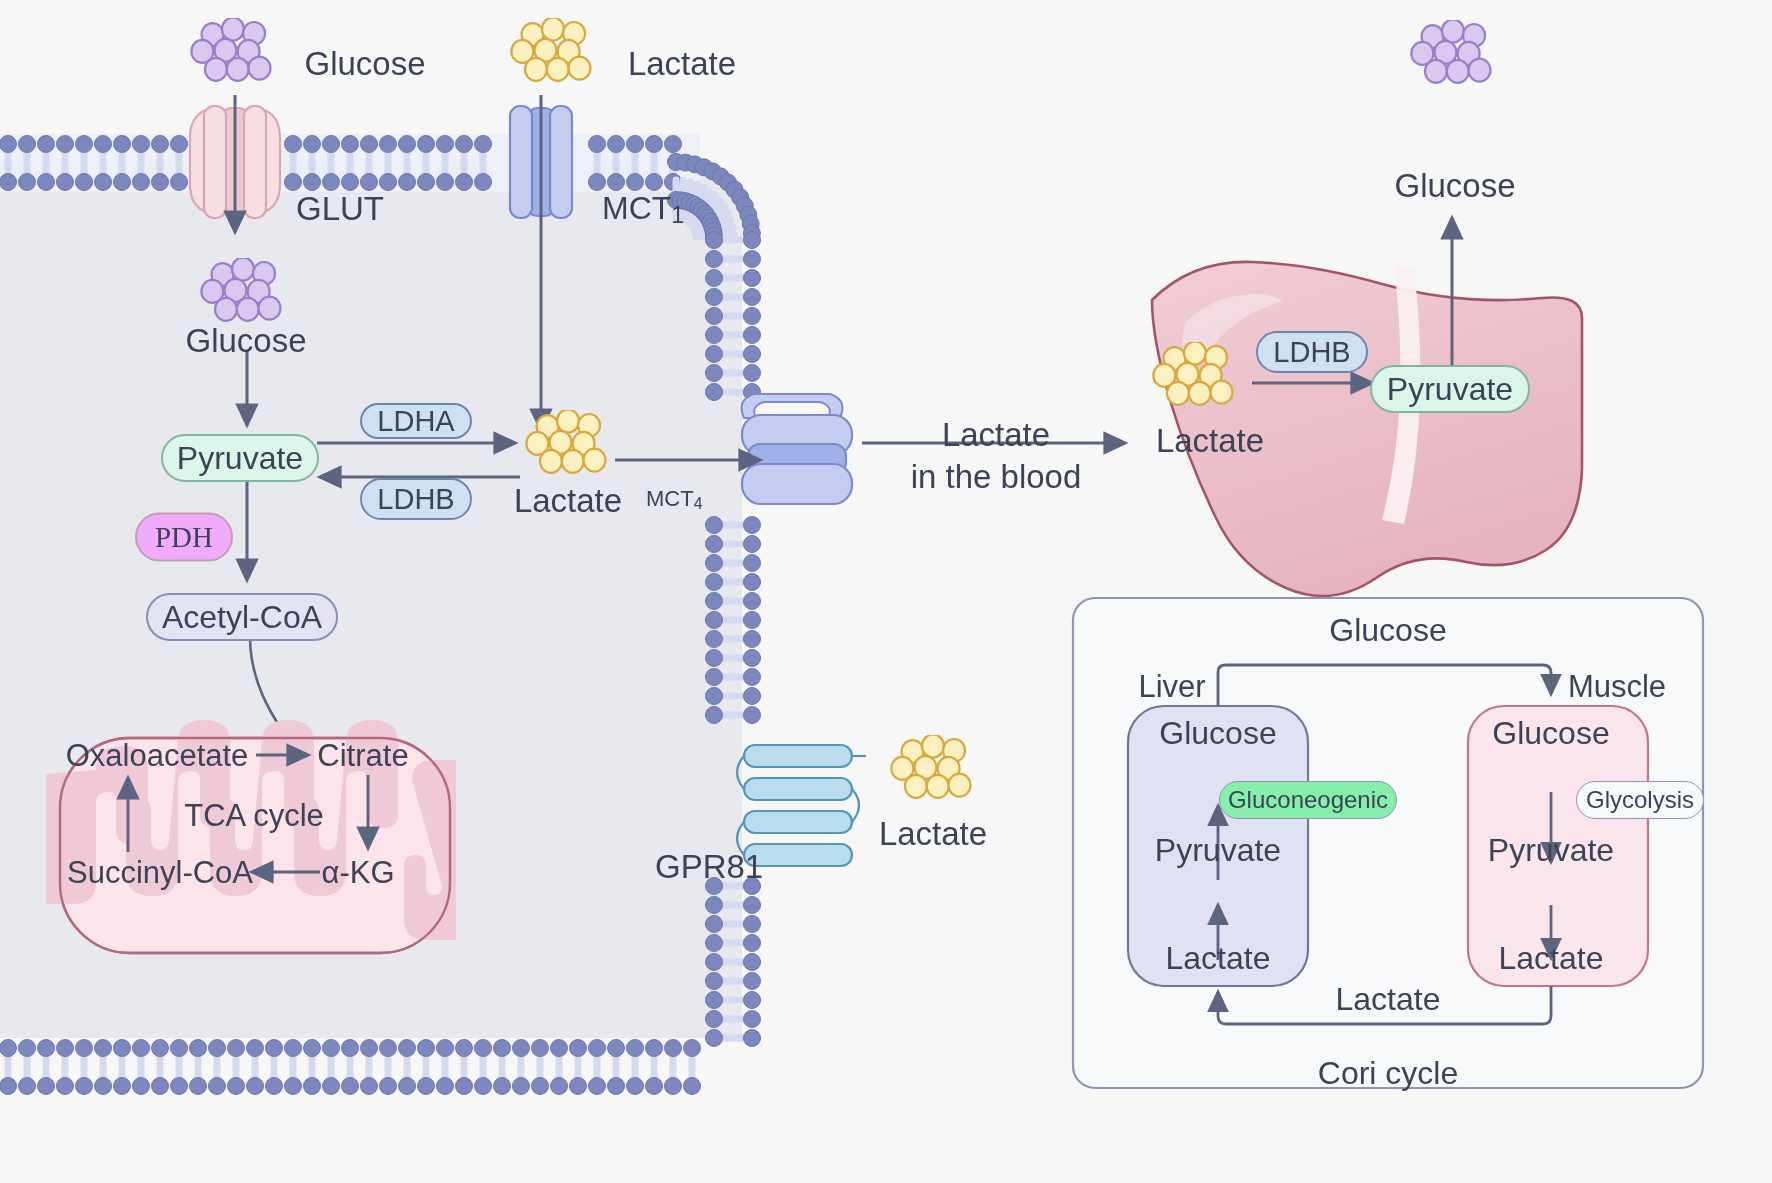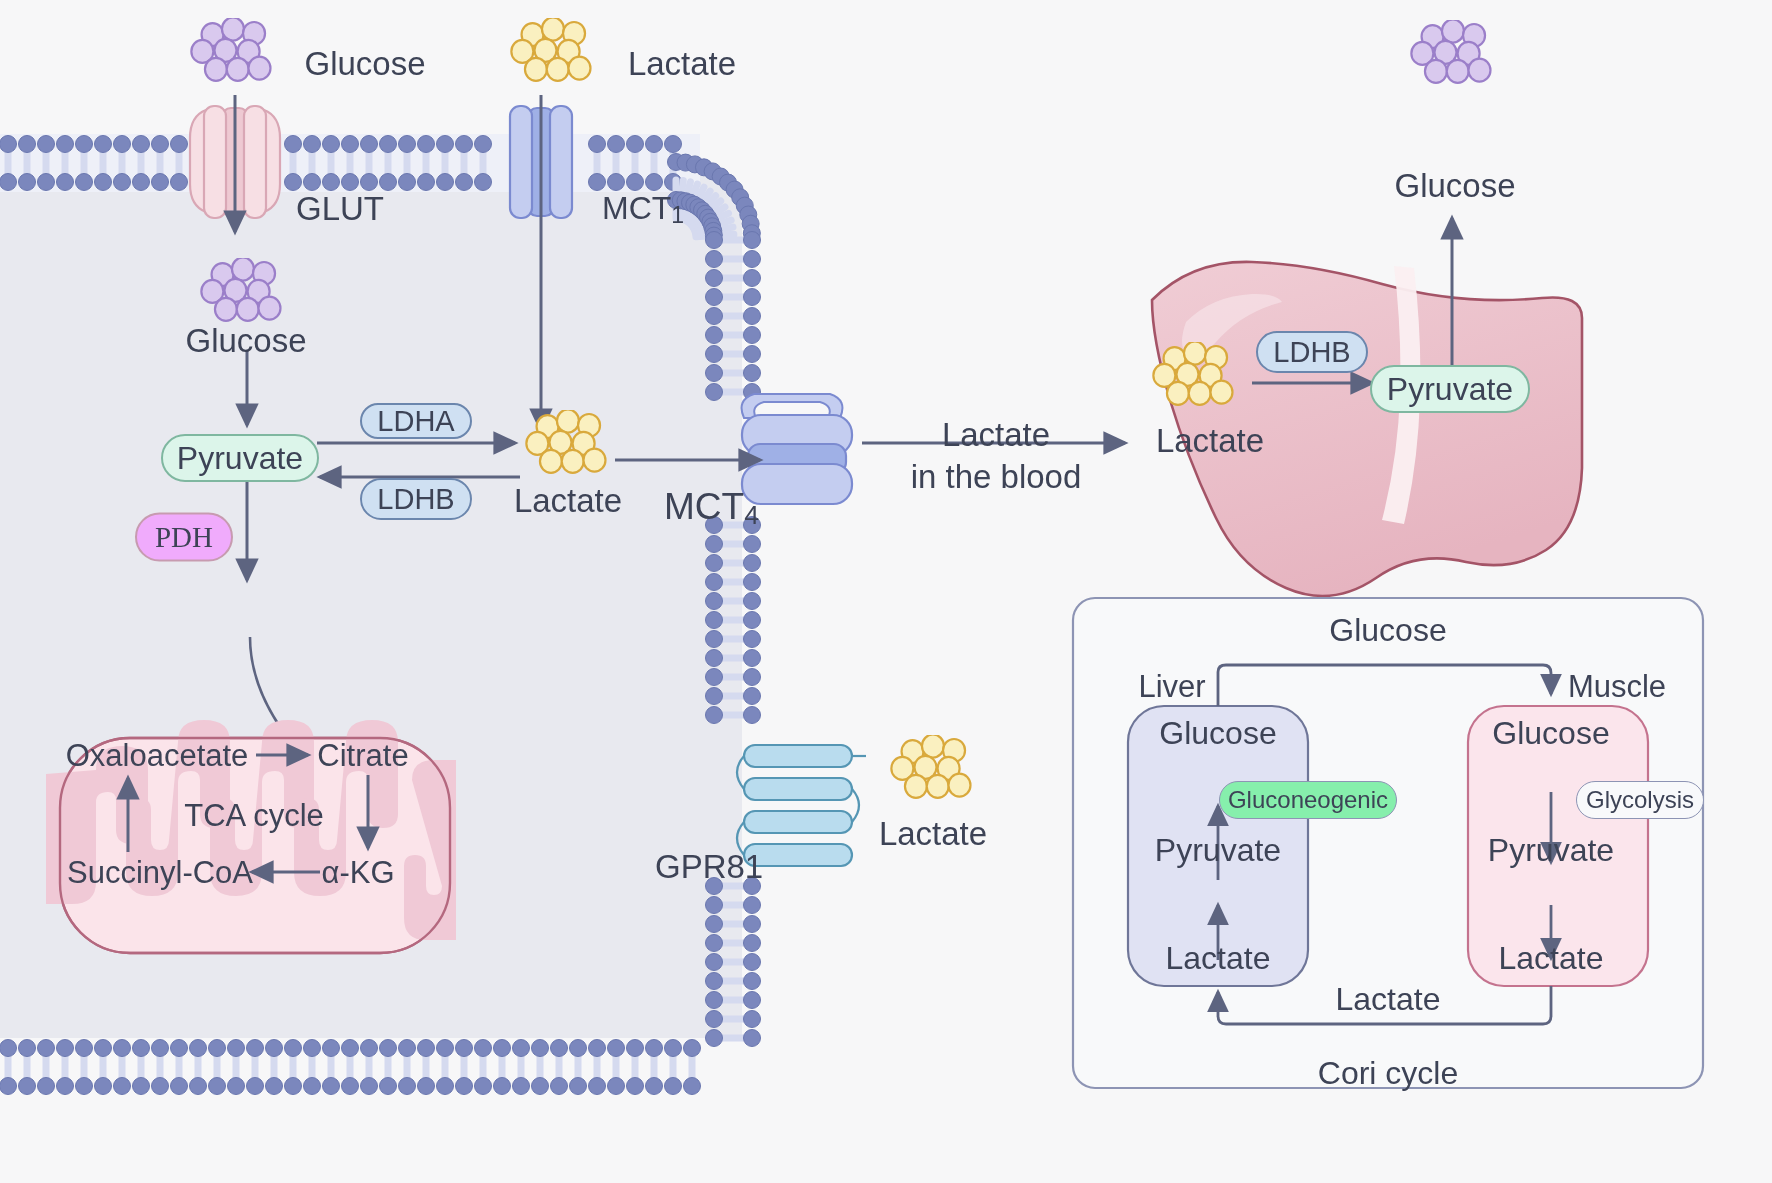--- a/index.html
+++ b/index.html
@@ -562,33 +562,36 @@
 
   <div class="lbl c" style="left:365px;top:63px;font-size:33px;">Glucose</div>
   <div class="lbl c" style="left:682px;top:63px;font-size:33px;">Lactate</div>
 
   <div class="lbl" style="left:296px;top:192px;font-size:33px;">
     <span>GLUT</span>
   </div>
   <div class="lbl" style="left:602px;top:192px;font-size:32px;">
     <span>MCT</span><span class="sub">1</span>
   </div>
-  <div class="lbl" style="left:664px;top:488px;font-size:37px;">
+  <div class="lbl" style="left:646px;top:488px;font-size:22px;">
     <span>MCT</span><span class="sub">4</span>
   </div>
   <div class="lbl" style="left:655px;top:850px;font-size:33px;">
     <span>GPR81</span>
   </div>
 
   <div class="lbl c" style="left:246px;top:340px;font-size:33px;">Glucose</div>
   <div class="lbl c" style="left:568px;top:500px;font-size:33px;">Lactate</div>
   <div class="lbl c" style="left:933px;top:833px;font-size:33px;">Lactate</div>
 
   <div class="pill" style="left:240px;top:458px;width:158px;height:48px;background:#dcf5ea;border:2.2px solid #7fb7a0;font-size:32px;">
     <span>Pyruvate</span>
+  </div>
+  <div class="pill" style="left:242px;top:617px;width:192px;height:48px;background:#e3e3f2;border:2.2px solid #8a8cb5;font-size:32px;">
+    <span>Acetyl-CoA</span>
   </div>
   <div class="pill" style="left:416px;top:421px;width:112px;height:36px;background:#cfe0f2;border:2.2px solid #6b86ad;font-size:29px;">
     <span>LDHA</span>
   </div>
   <div class="pill" style="left:416px;top:499px;width:112px;height:42px;background:#cfe0f2;border:2.2px solid #6b86ad;font-size:29px;">
     <span>LDHB</span>
   </div>
   <div class="pill" style="left:184px;top:537px;width:98px;height:49px;background:#f0abfc;border:2.2px solid #c79bb0;font-size:29px;font-family:Liberation Serif, serif;">
     <span>PDH</span>
   </div>

